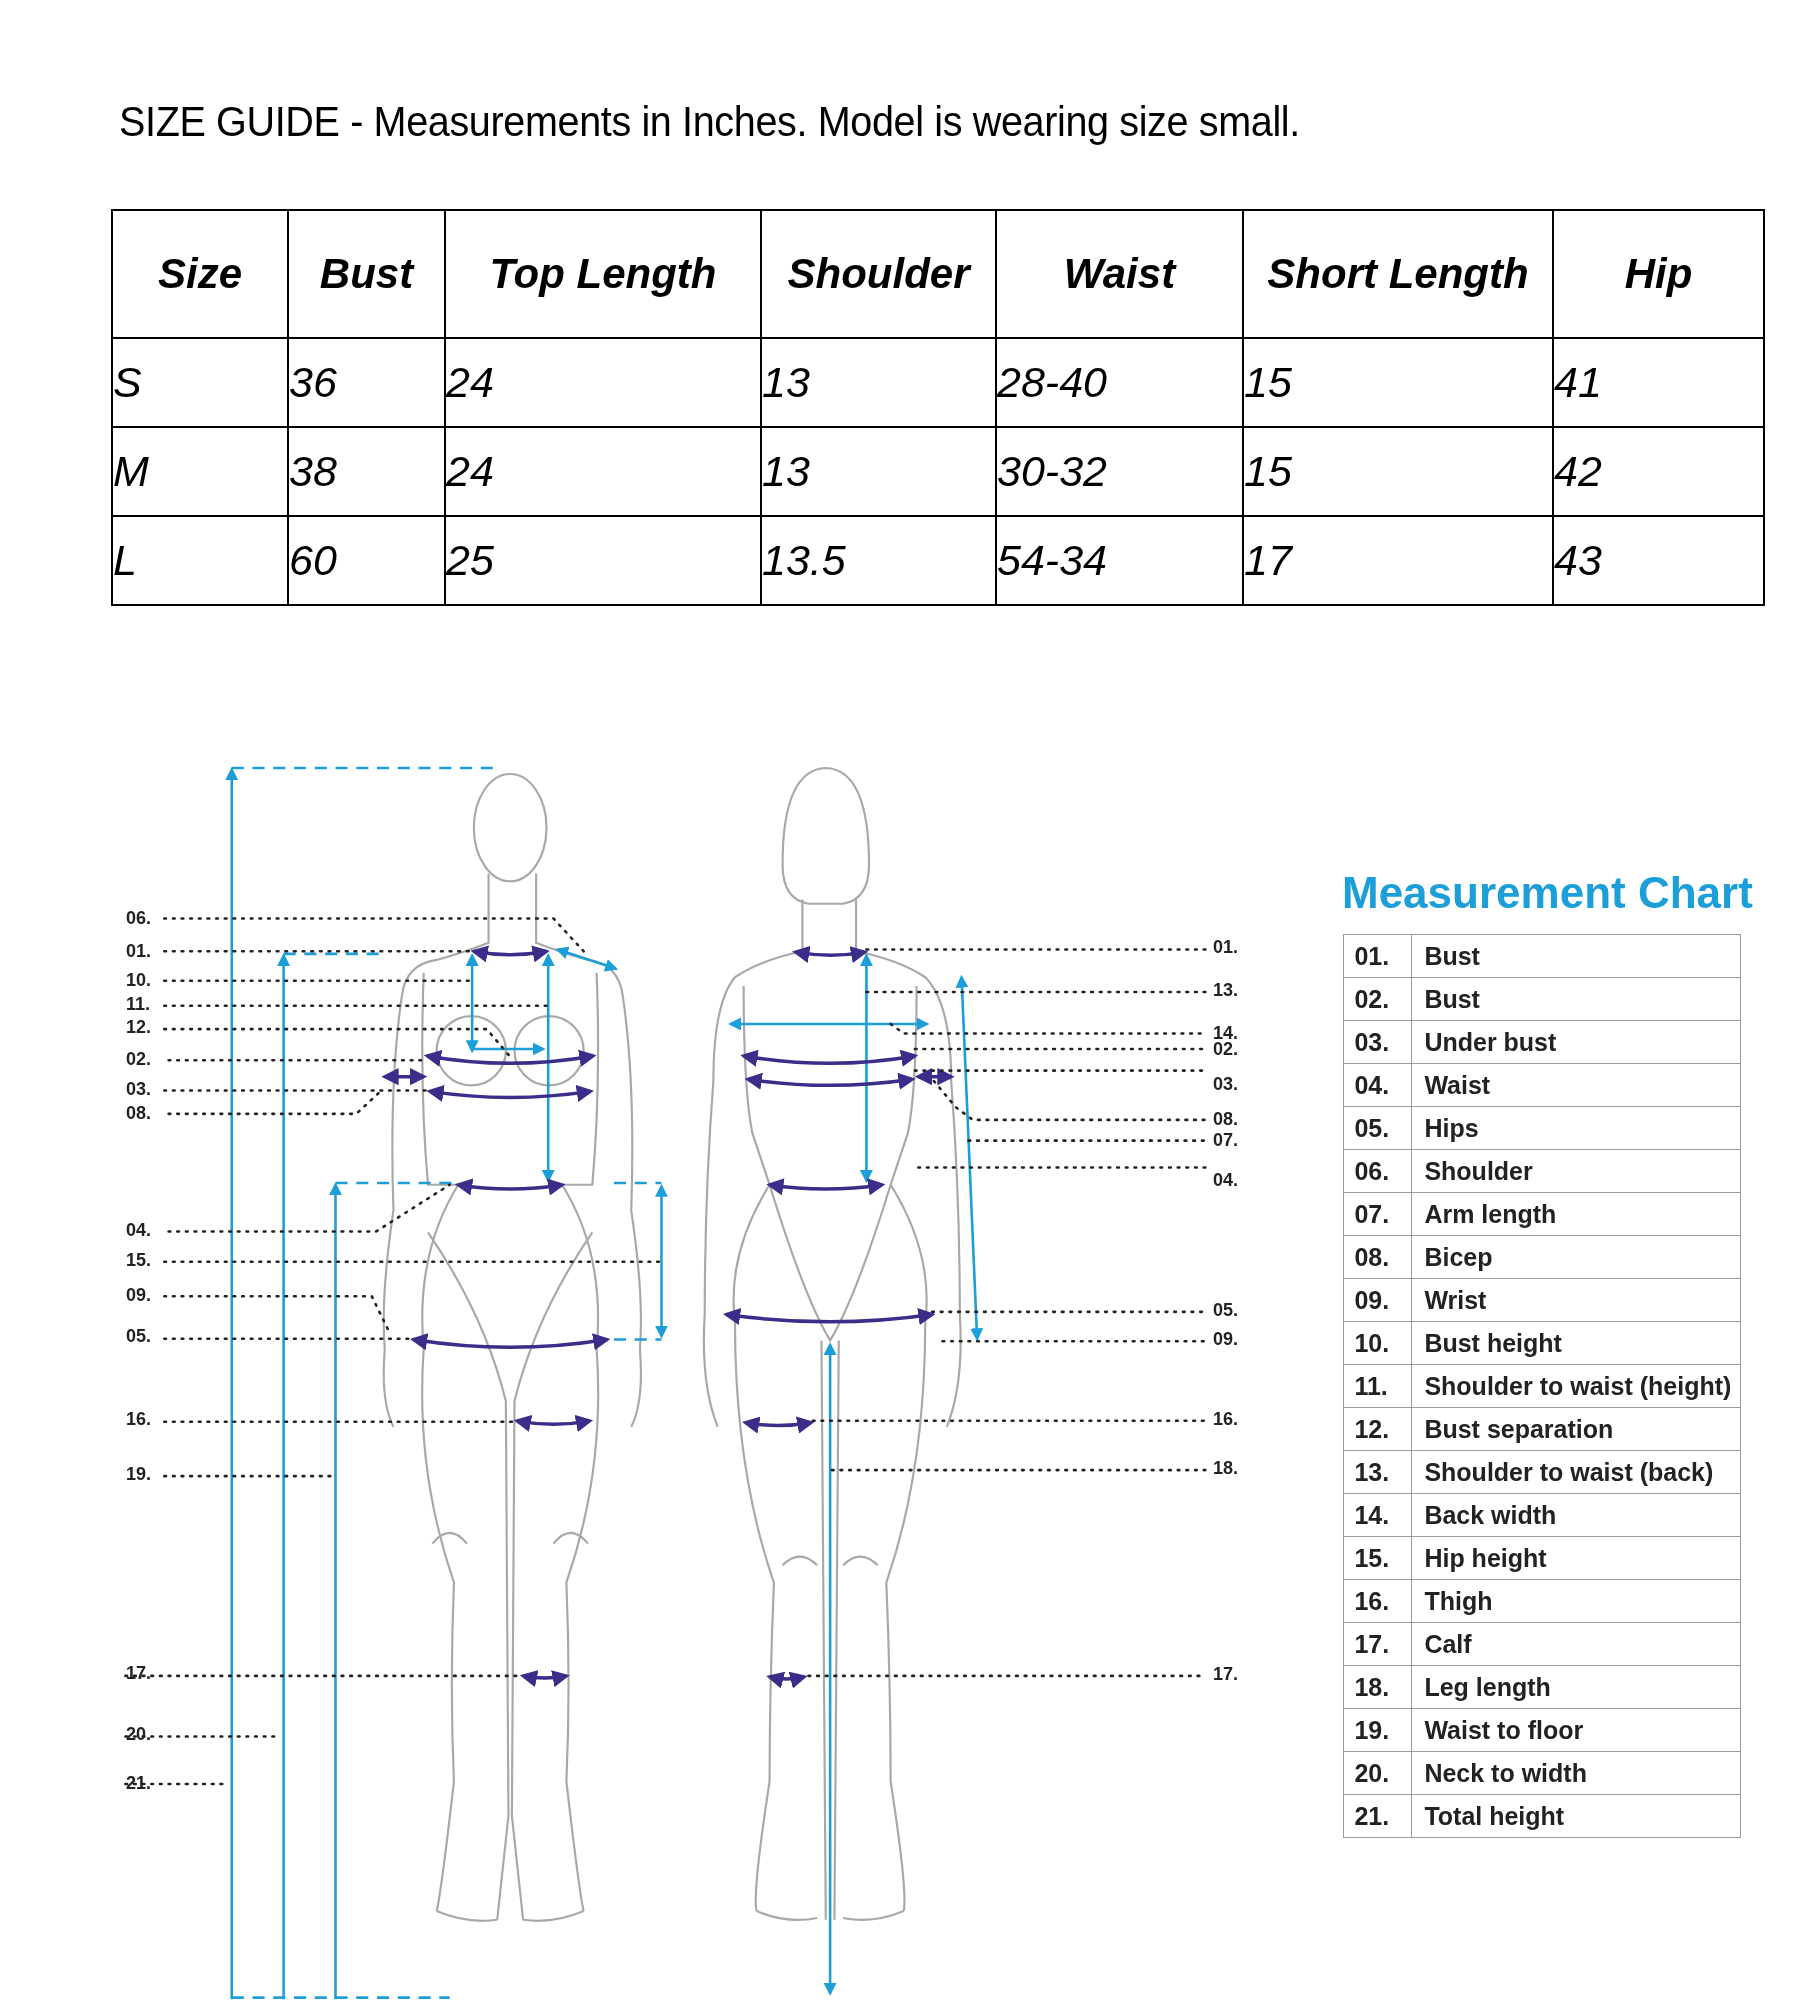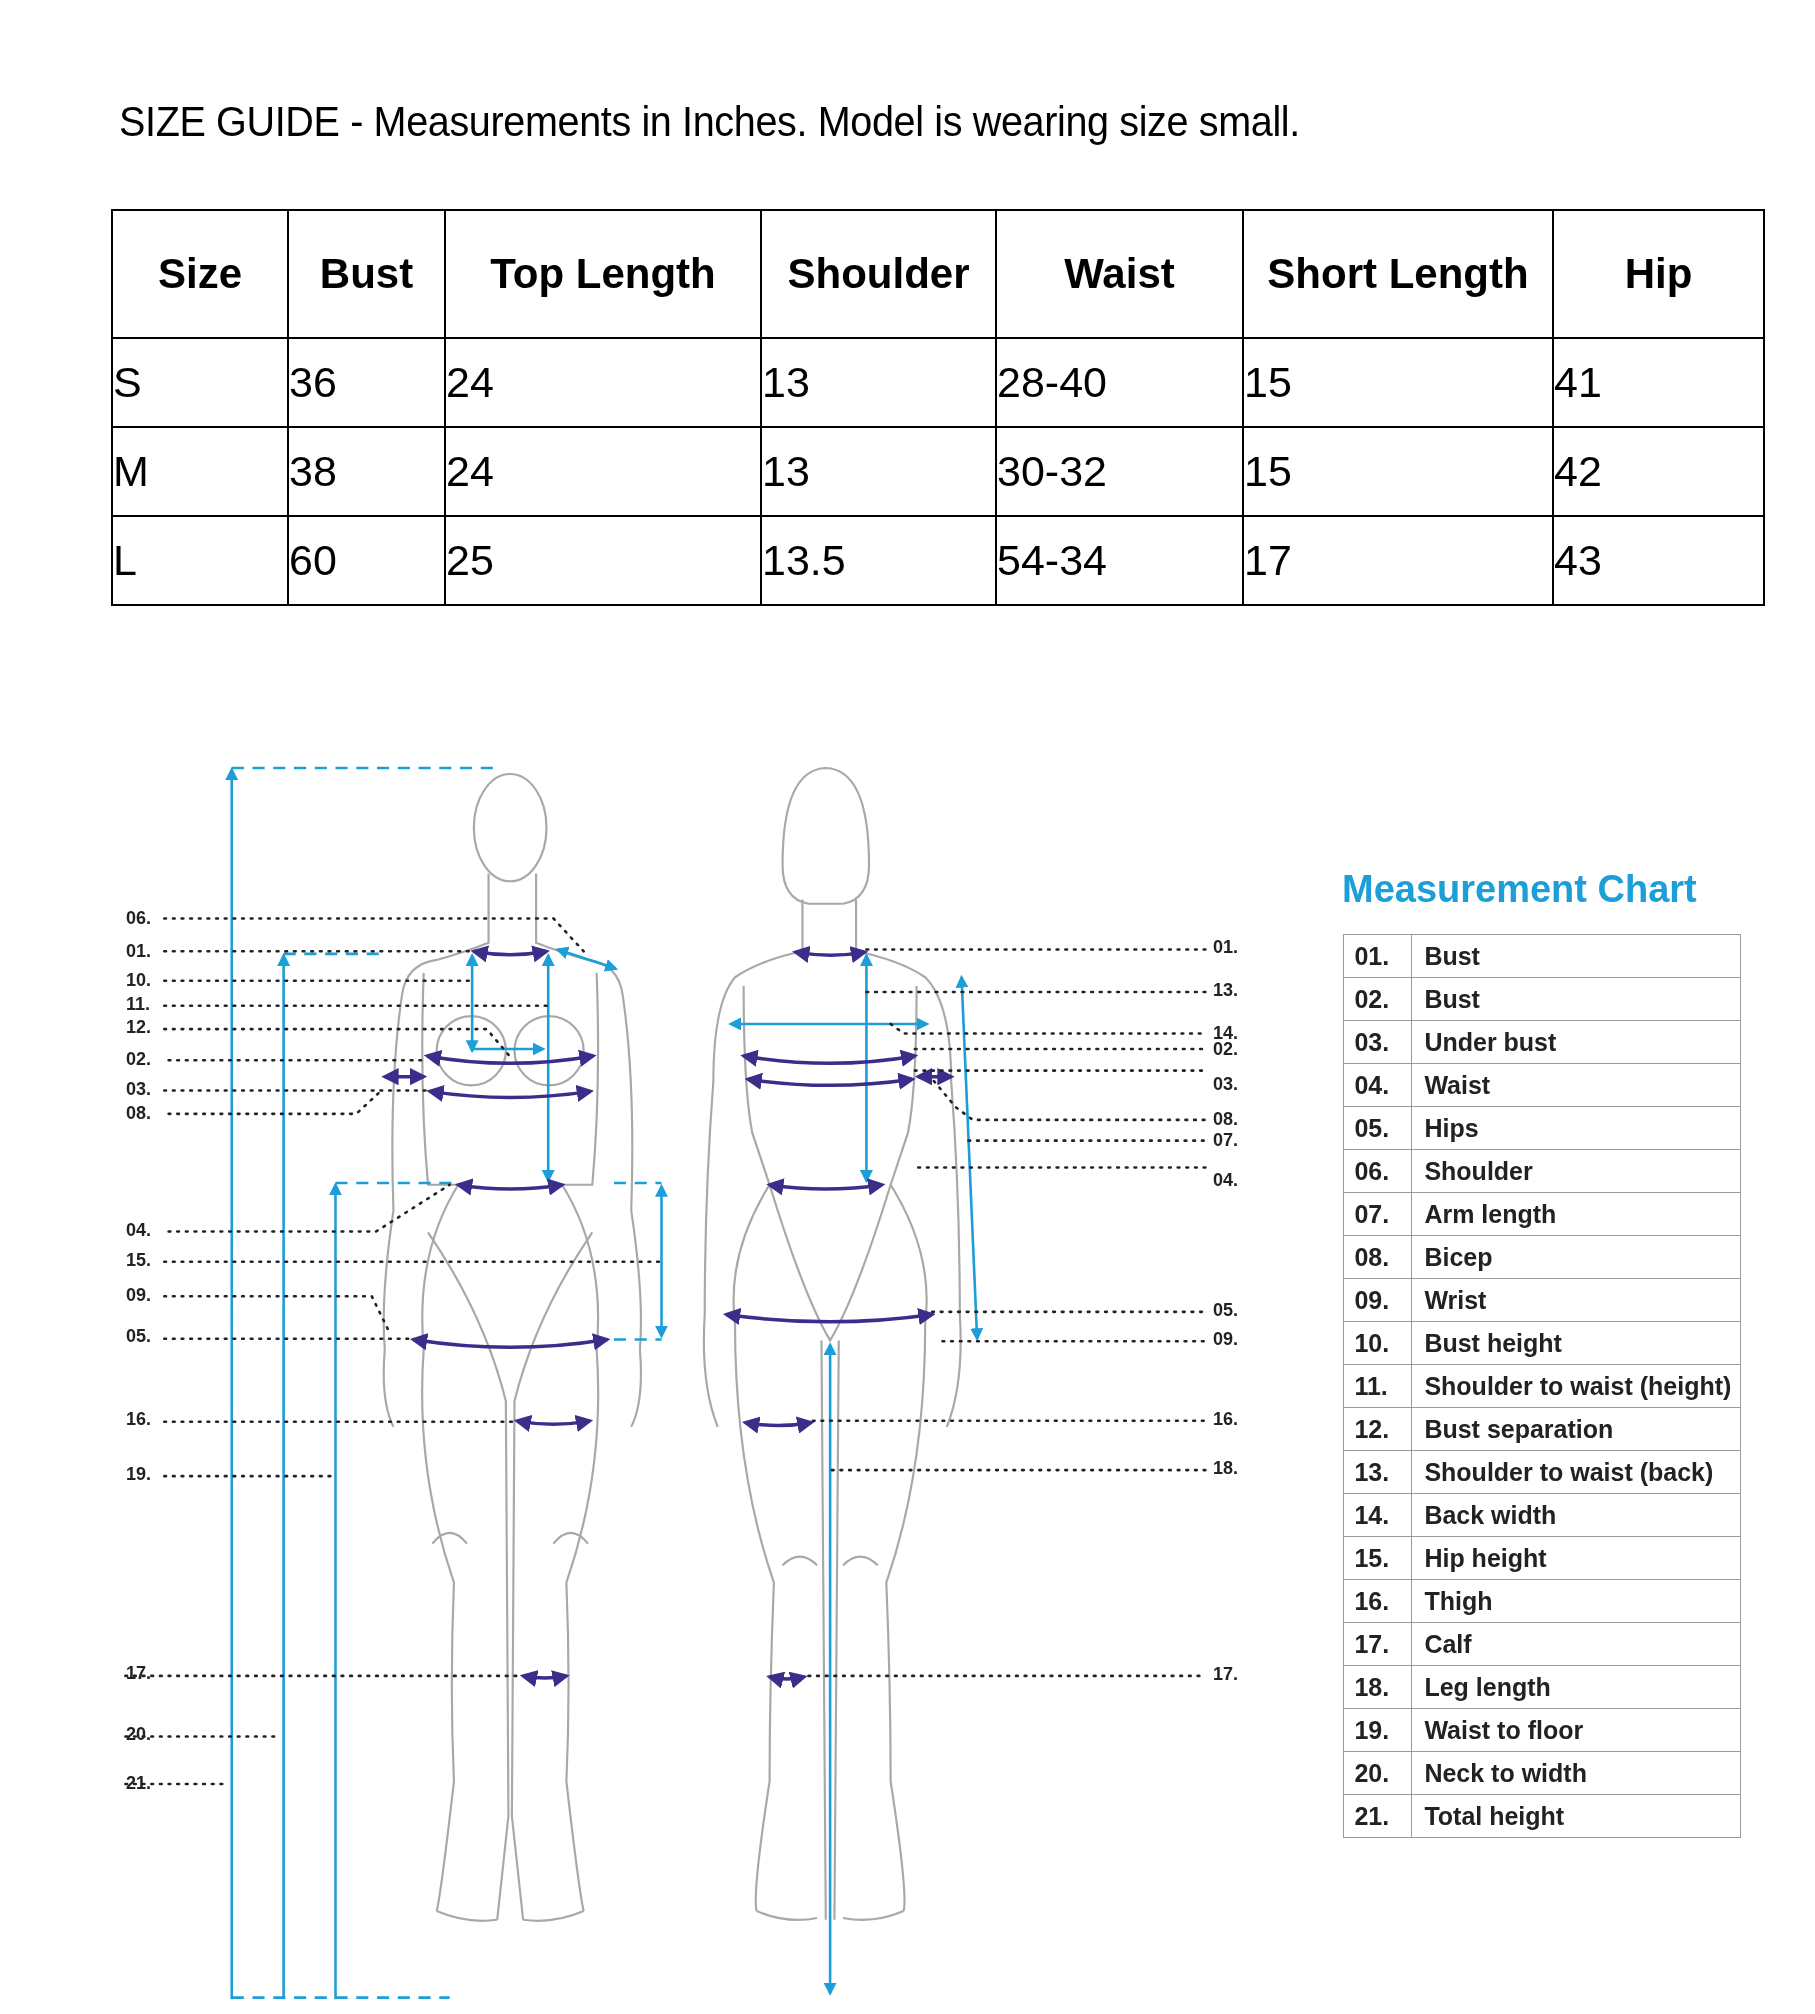--- a/index.html
+++ b/index.html
@@ -1,23 +1,23 @@
 <!DOCTYPE html>
 <html style="font-size:14px"><head>
 <meta charset="utf-8">
 <style>
   html,body{margin:0;padding:0;background:#fff;}
   body{width:1815px;height:2015px;position:relative;overflow:hidden;font-family:"Liberation Sans","DejaVu Sans",sans-serif;}
   .title{position:absolute;left:119px;top:97px;font-size:43px;color:#000;font-family:"Liberation Sans",sans-serif;letter-spacing:-0.4px;transform:scaleX(0.92);transform-origin:left;white-space:nowrap;}
   table.size{position:absolute;left:111px;top:209px;border-collapse:collapse;font-family:"Liberation Sans",sans-serif;}
-  table.size td,table.size th{border:2.6px solid #000;padding:0;}
+  table.size td,table.size th{border:2.6px solid #000;padding:0;font-style:italic;}
   table.size th{height:126px;font-size:42px;font-weight:bold;}
   table.size td{height:87px;font-size:43px;font-weight:normal;}
   .diagram{position:absolute;left:0;top:0;width:1815px;height:2015px;}
-  .mc-title{position:absolute;left:1342px;top:868px;font-size:38px;font-weight:bold;color:#1c9ed8;font-family:"Liberation Sans",sans-serif;white-space:nowrap;}
+  .mc-title{position:absolute;left:1342px;top:868px;font-size:44px;font-weight:bold;color:#1c9ed8;font-family:"Liberation Sans",sans-serif;white-space:nowrap;}
   table.mc{position:absolute;left:1343px;top:934px;border-collapse:collapse;width:398px;font-family:"Liberation Sans",sans-serif;}
   table.mc td{border:1.7px solid #9a9a9a;height:42px;font-size:25px;font-weight:bold;color:#222;padding:0;}
   table.mc td.num{width:57px;padding-left:10.4px;}
   table.mc td.lbl{padding-left:12px;}
   .lbl-txt{position:absolute;font-size:18px;font-weight:bold;color:#222;font-family:"Liberation Sans",sans-serif;}
 </style>
 </head>
 <body>
 
 <div class="title">SIZE GUIDE - Measurements in Inches. Model is wearing size small.</div>

